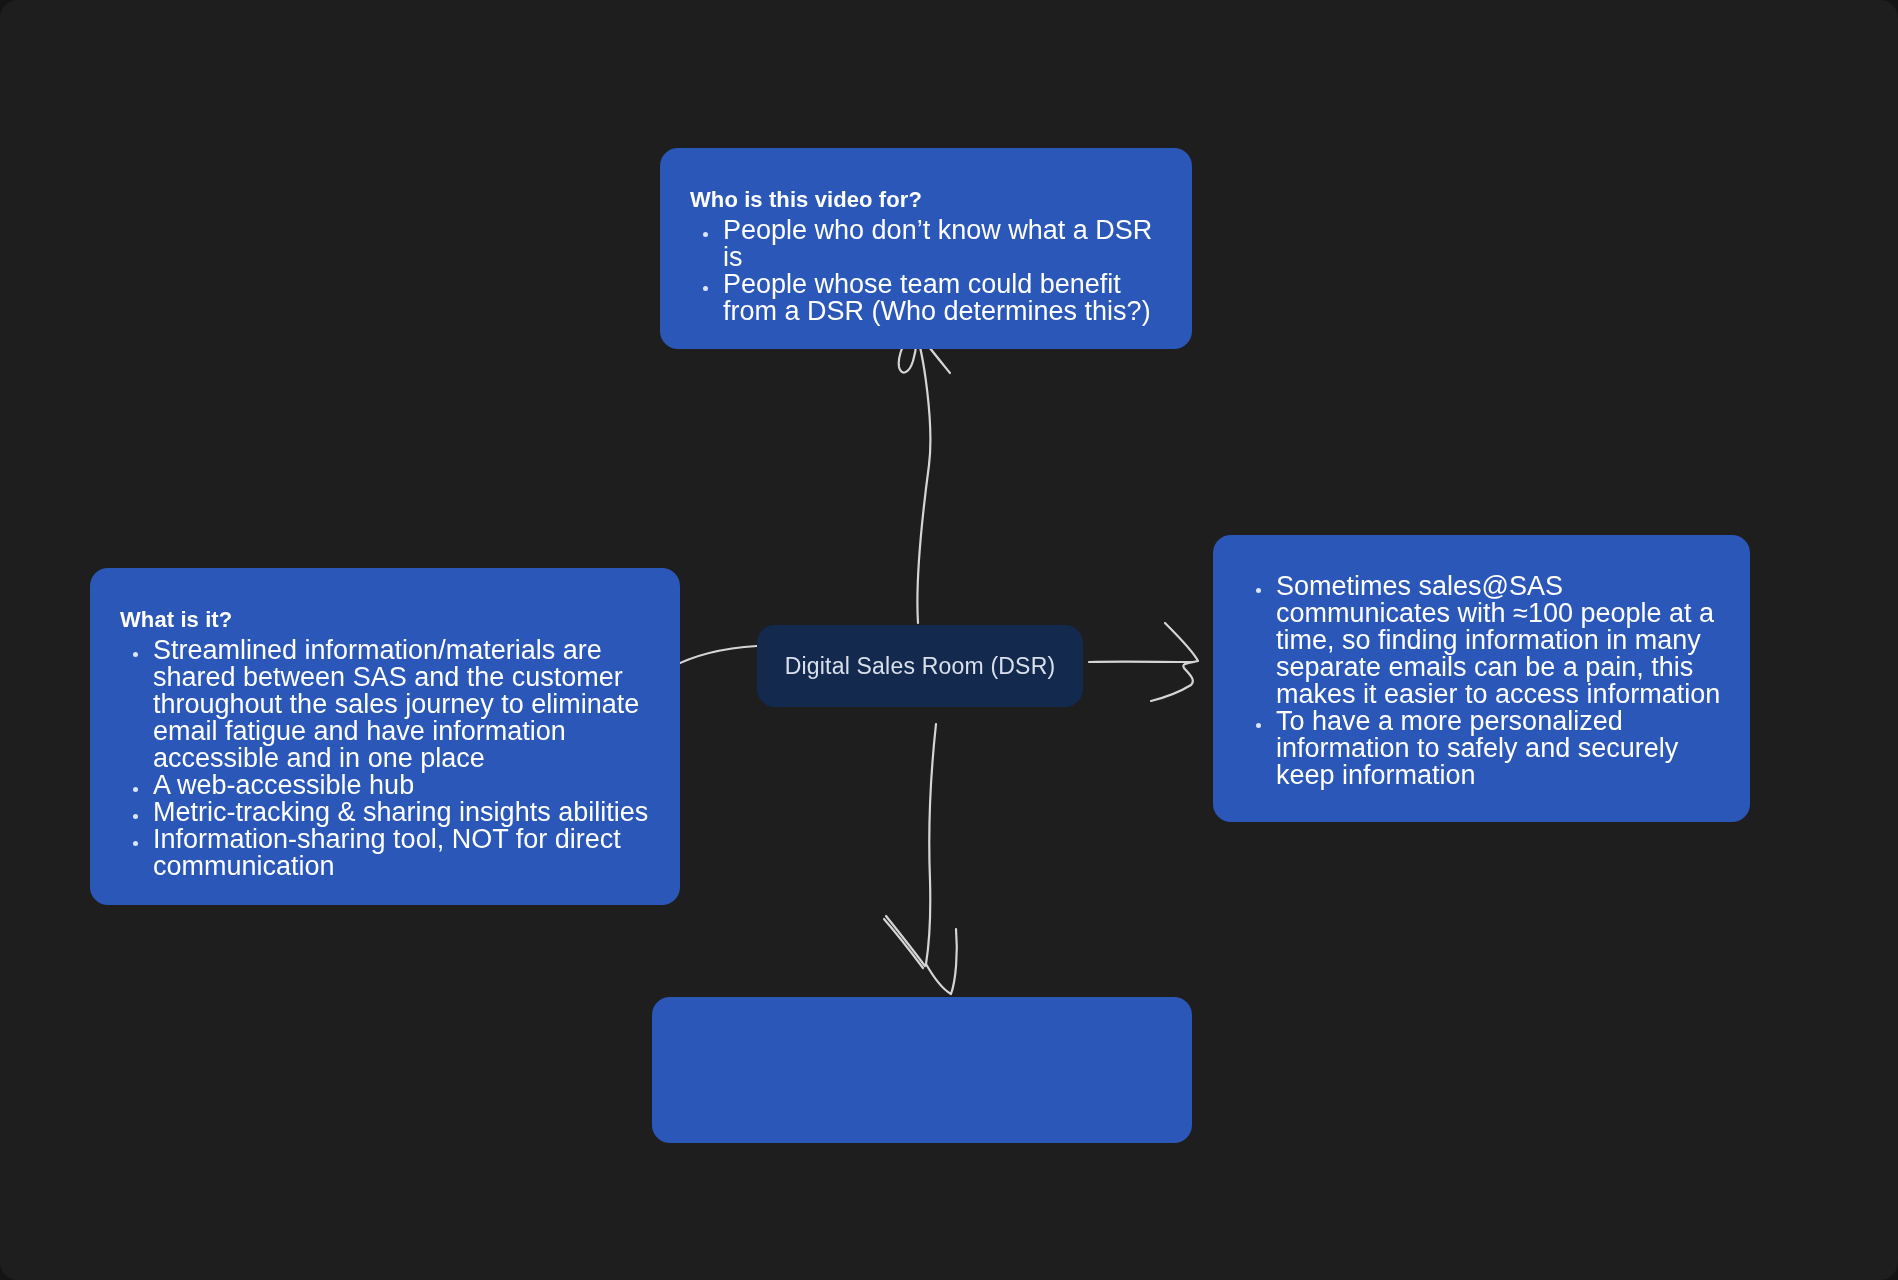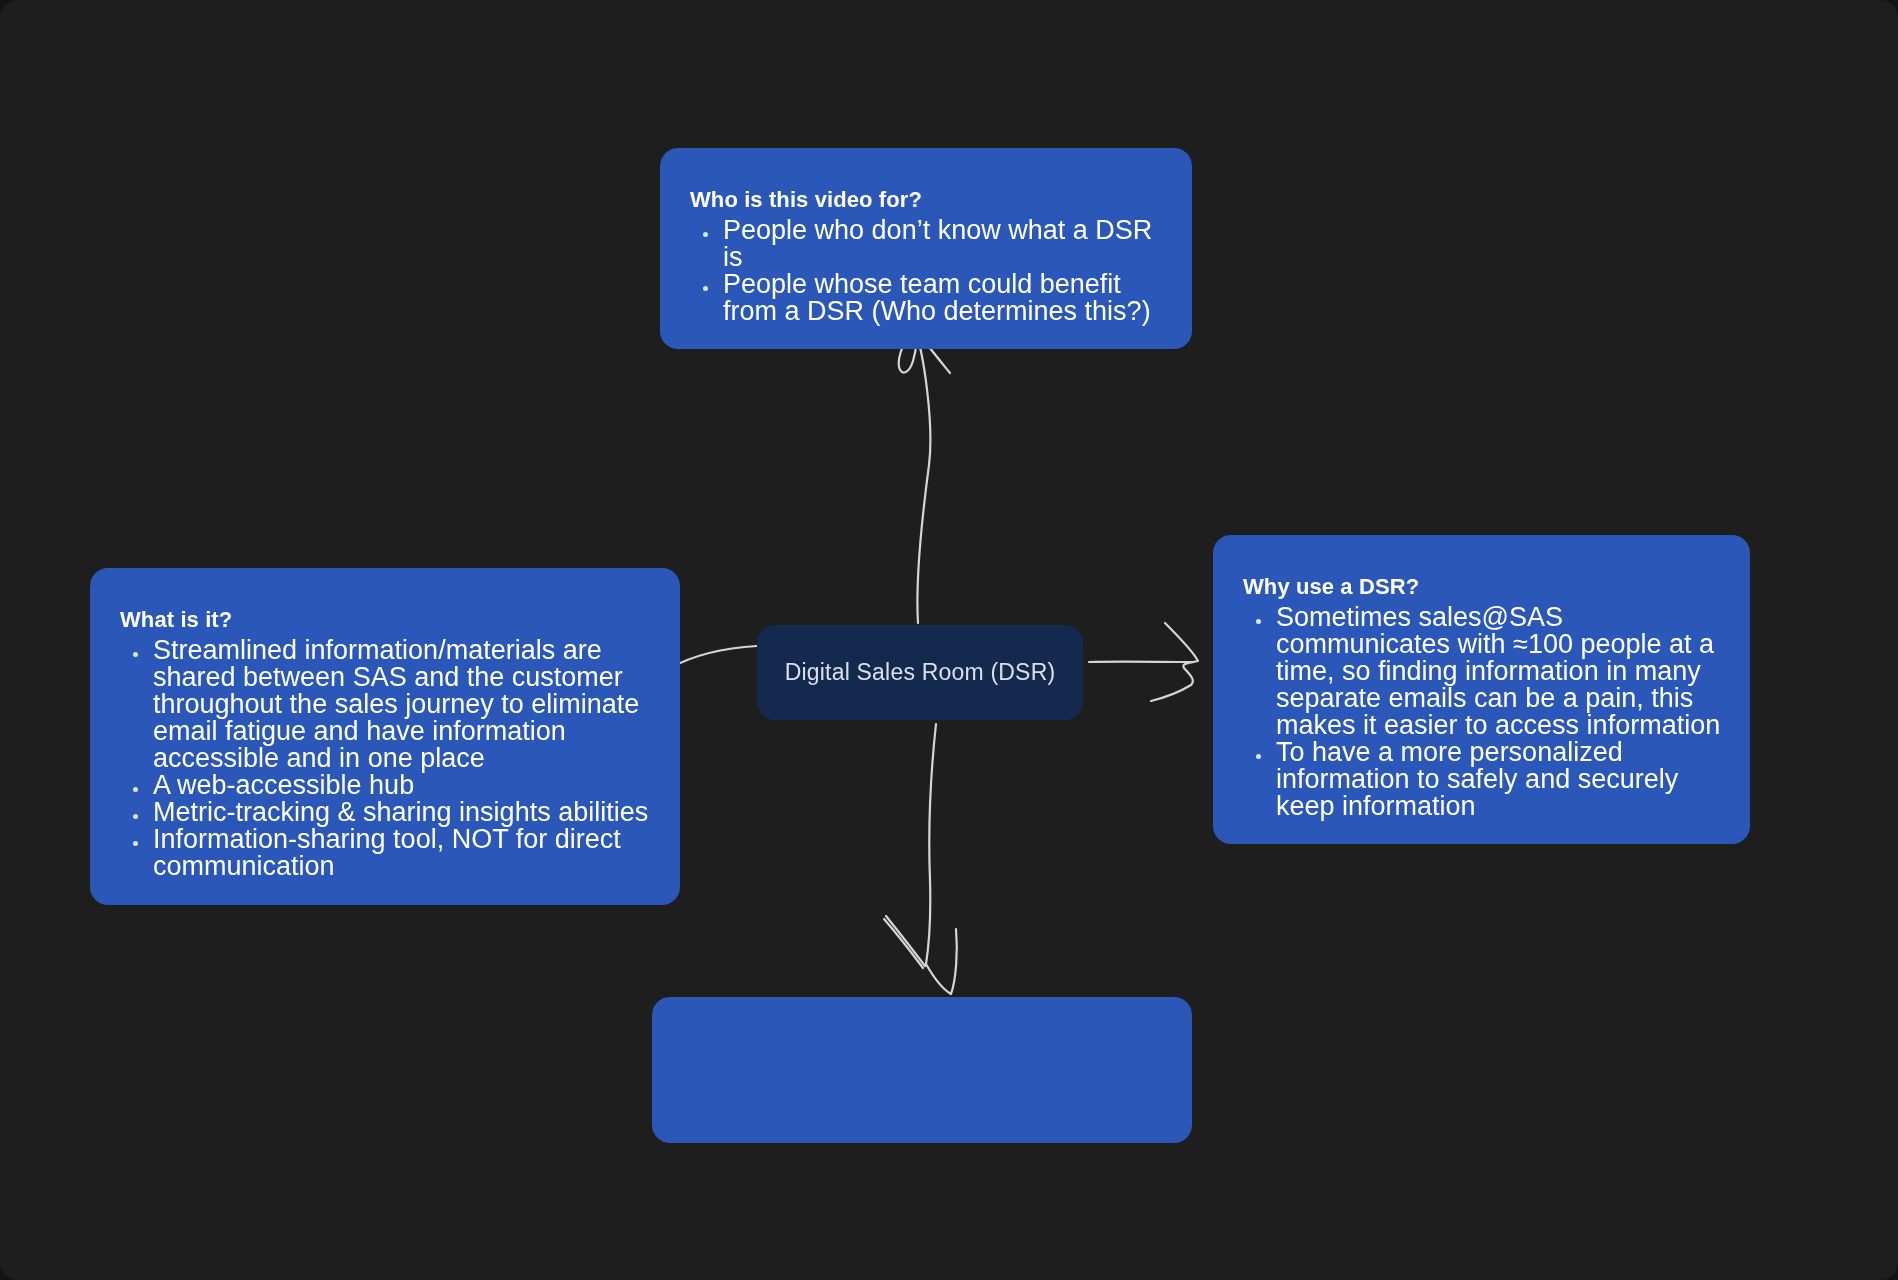--- a/index.html
+++ b/index.html
@@ -60,21 +60,21 @@
   .card li::marker { color: #dde4f4; font-size: 18px; }
   #box-who   { left: 660px;  top: 148px; width: 532px; min-height: 180px; }
   #box-what  { left: 90px;   top: 568px; width: 590px; min-height: 337px; }
   #box-why   { left: 1213px; top: 535px; width: 537px; min-height: 287px; }
   #box-where { left: 652px;  top: 997px; width: 540px; min-height: 146px; }
   .center-node {
     position: absolute;
     left: 757px;
     top: 625px;
     width: 326px;
-    height: 95px;
+    height: 82px;
     box-sizing: border-box;
     background: #13294e;
     border-radius: 18px;
     display: flex;
     align-items: center;
     justify-content: center;
   }
   .center-node span {
     font-size: 23px;
     color: #d9e0ec;
@@ -125,21 +125,20 @@
     <h3>What is it?</h3>
     <ul>
       <li>Streamlined information/materials are shared between SAS and the customer throughout the sales journey to eliminate email fatigue and have information accessible and in one place</li>
       <li>A web-accessible hub</li>
       <li>Metric-tracking &amp; sharing insights abilities</li>
       <li>Information-sharing tool, NOT for direct communication</li>
     </ul>
   </section>
 
   <section class="card" id="box-why">
-    <h3>Why use a DSR?</h3>
     <ul>
       <li>Sometimes sales@SAS communicates with ≈100 people at a time, so finding information in many separate emails can be a pain, this makes it easier to access information</li>
       <li>To have a more personalized information to safely and securely keep information</li>
     </ul>
   </section>
 
   <section class="card" id="box-where">
   </section>
 
   <div class="center-node">

